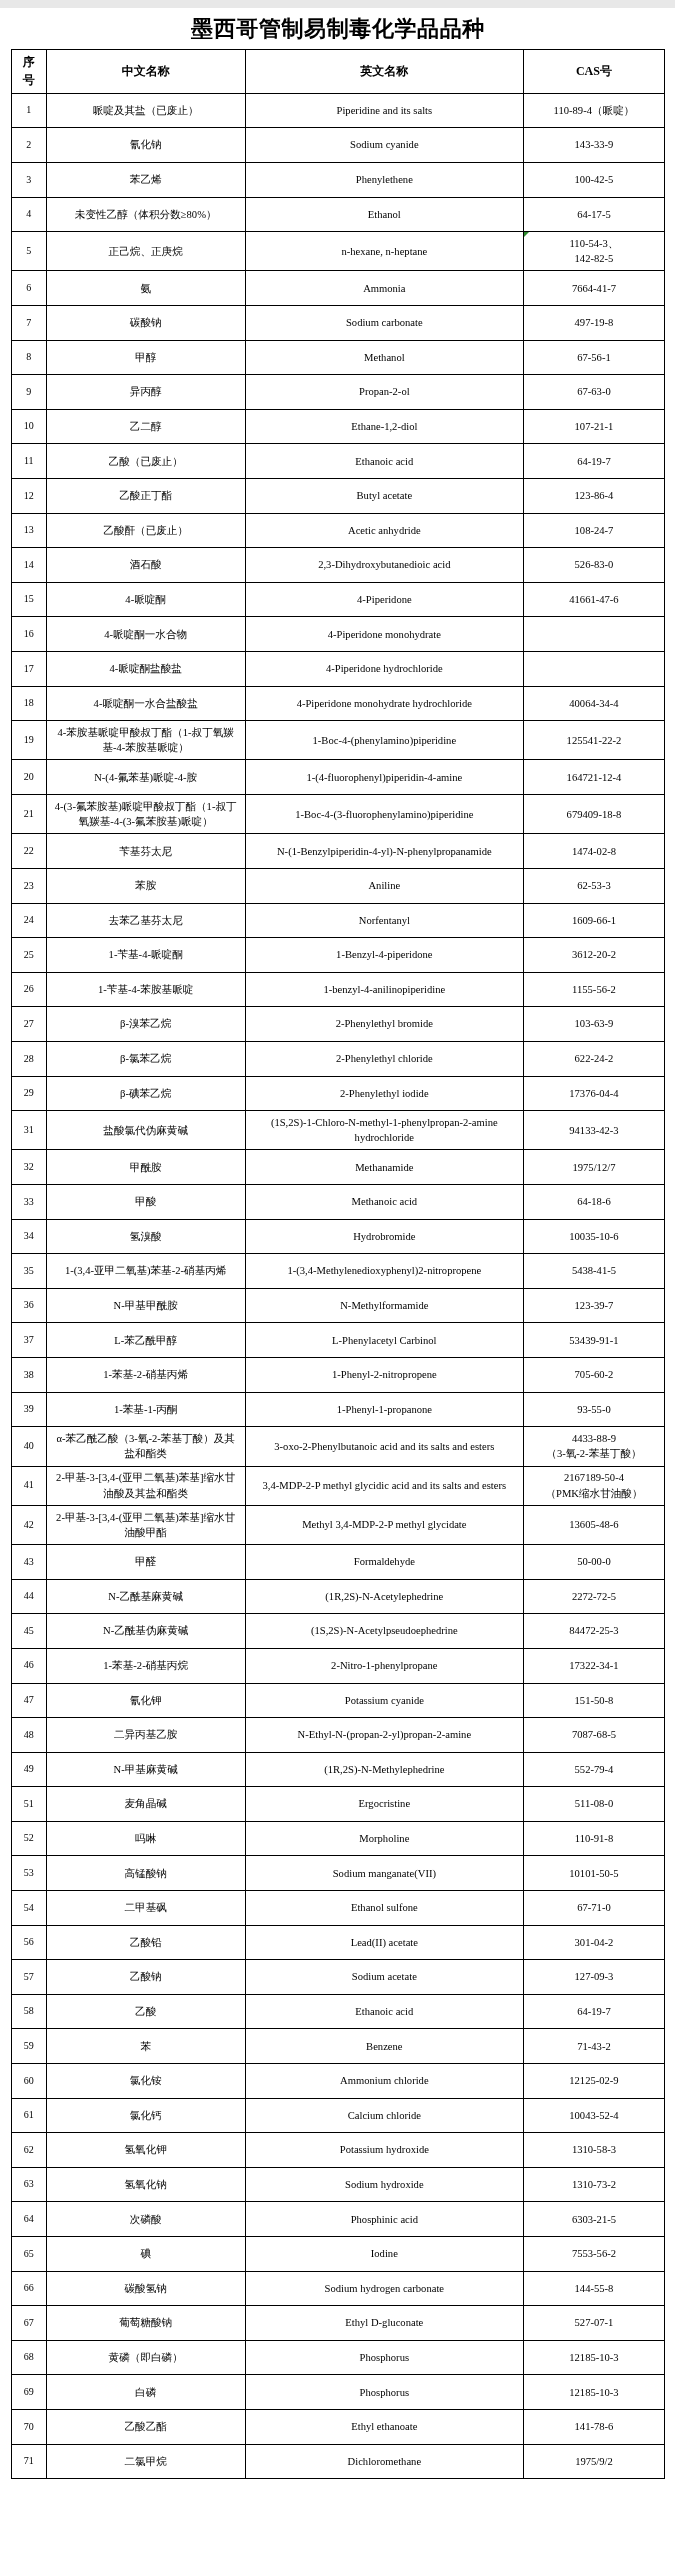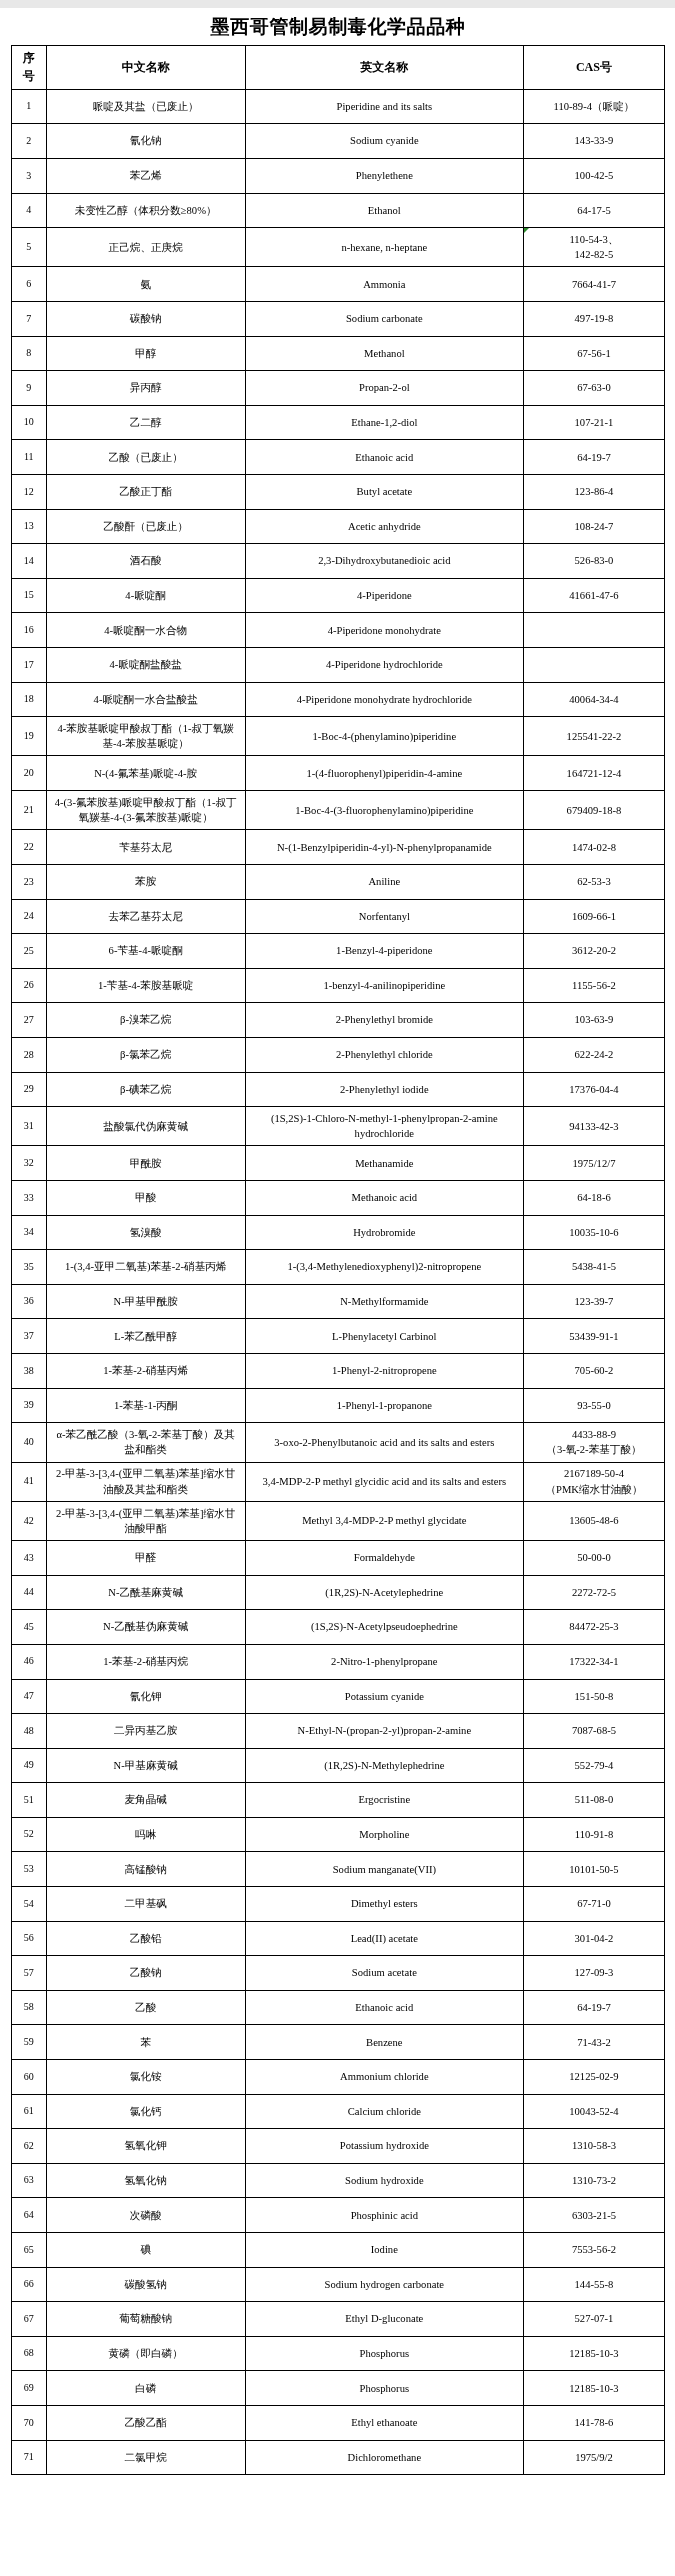--- a/index.html
+++ b/index.html
@@ -14,21 +14,21 @@
     width:100%;
     background:#e8e8e8;
   }
   .page{
     padding:0 0 8.8px 0;
   }
   .doc-title{
     width:653px;
     margin:0 auto;
     text-align:center;
-    font-size:19px;
+    font-size:22px;
     font-weight:bold;
     padding:6.3px 0 5.6px 0;
     letter-spacing:0.6px;
   }
   table.chem{
     width:654px;
     margin:0 auto;
     border-collapse:collapse;
     table-layout:fixed;
   }
@@ -254,21 +254,21 @@
 
   <tr>
     <td class="cell-no">24</td>
     <td class="cell-cn">去苯乙基芬太尼</td>
     <td class="cell-en">Norfentanyl</td>
     <td class="cell-cas">1609-66-1</td>
   </tr>
 
   <tr>
     <td class="cell-no">25</td>
-    <td class="cell-cn">6-苄基-4-哌啶酮</td>
+    <td class="cell-cn">1-苄基-4-哌啶酮</td>
     <td class="cell-en">1-Benzyl-4-piperidone</td>
     <td class="cell-cas">3612-20-2</td>
   </tr>
 
   <tr>
     <td class="cell-no">26</td>
     <td class="cell-cn">1-苄基-4-苯胺基哌啶</td>
     <td class="cell-en">1-benzyl-4-anilinopiperidine</td>
     <td class="cell-cas">1155-56-2</td>
   </tr>
@@ -448,21 +448,21 @@
   <tr>
     <td class="cell-no">53</td>
     <td class="cell-cn">高锰酸钠</td>
     <td class="cell-en">Sodium manganate(VII)</td>
     <td class="cell-cas">10101-50-5</td>
   </tr>
 
   <tr>
     <td class="cell-no">54</td>
     <td class="cell-cn">二甲基砜</td>
-    <td class="cell-en">Dimethyl esters</td>
+    <td class="cell-en">Ethanol sulfone</td>
     <td class="cell-cas">67-71-0</td>
   </tr>
 
 
   <tr>
     <td class="cell-no">56</td>
     <td class="cell-cn">乙酸铅</td>
     <td class="cell-en">Lead(II) acetate</td>
     <td class="cell-cas">301-04-2</td>
   </tr>

